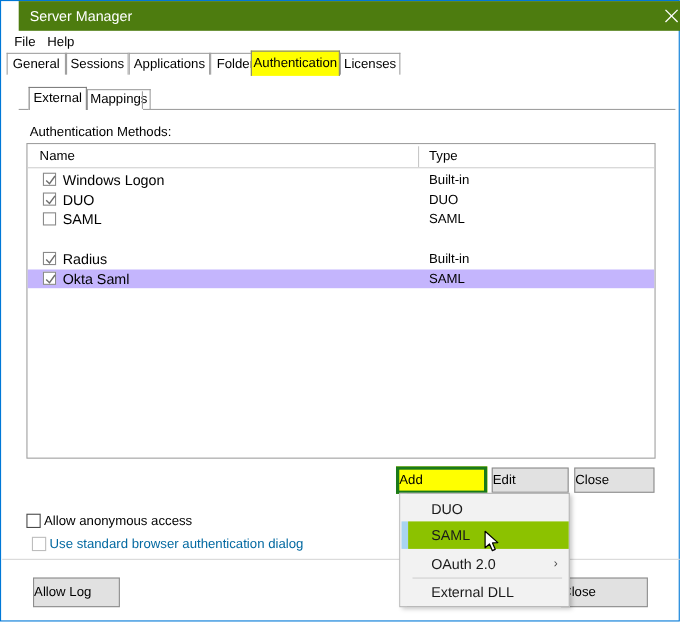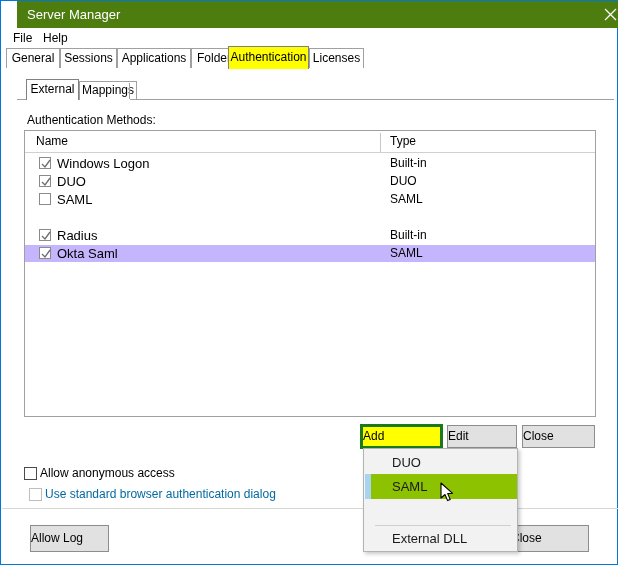--- a/index.html
+++ b/index.html
@@ -501,20 +501,24 @@
     <div id="hl-strip"></div>
 
     <div class="menu-row" style="top:1px">
       <span class="mlabel">DUO</span>
     </div>
 
     <div class="menu-row hl" style="top:25px">
       <span class="mlabel">SAML</span>
     </div>
 
+    <div class="menu-row" style="top:51px">
+      <span class="mlabel">OAuth 2.0</span>
+      <span class="menu-arrow">›</span>
+    </div>
 
     <div id="menu-sep"></div>
 
     <div class="menu-row" style="top:77px">
       <span class="mlabel">External DLL</span>
     </div>
   </div>
 
   <svg id="cursor" width="16" height="22" viewBox="0 0 16 22">
     <path d="M1 1 L1 16 L5 12.5 L7.6 18.6 L10.2 17.4 L7.7 11.6 L12.6 11.3 Z" fill="#ffffff" stroke="#000000" stroke-width="1.1" stroke-linejoin="round"></path>

